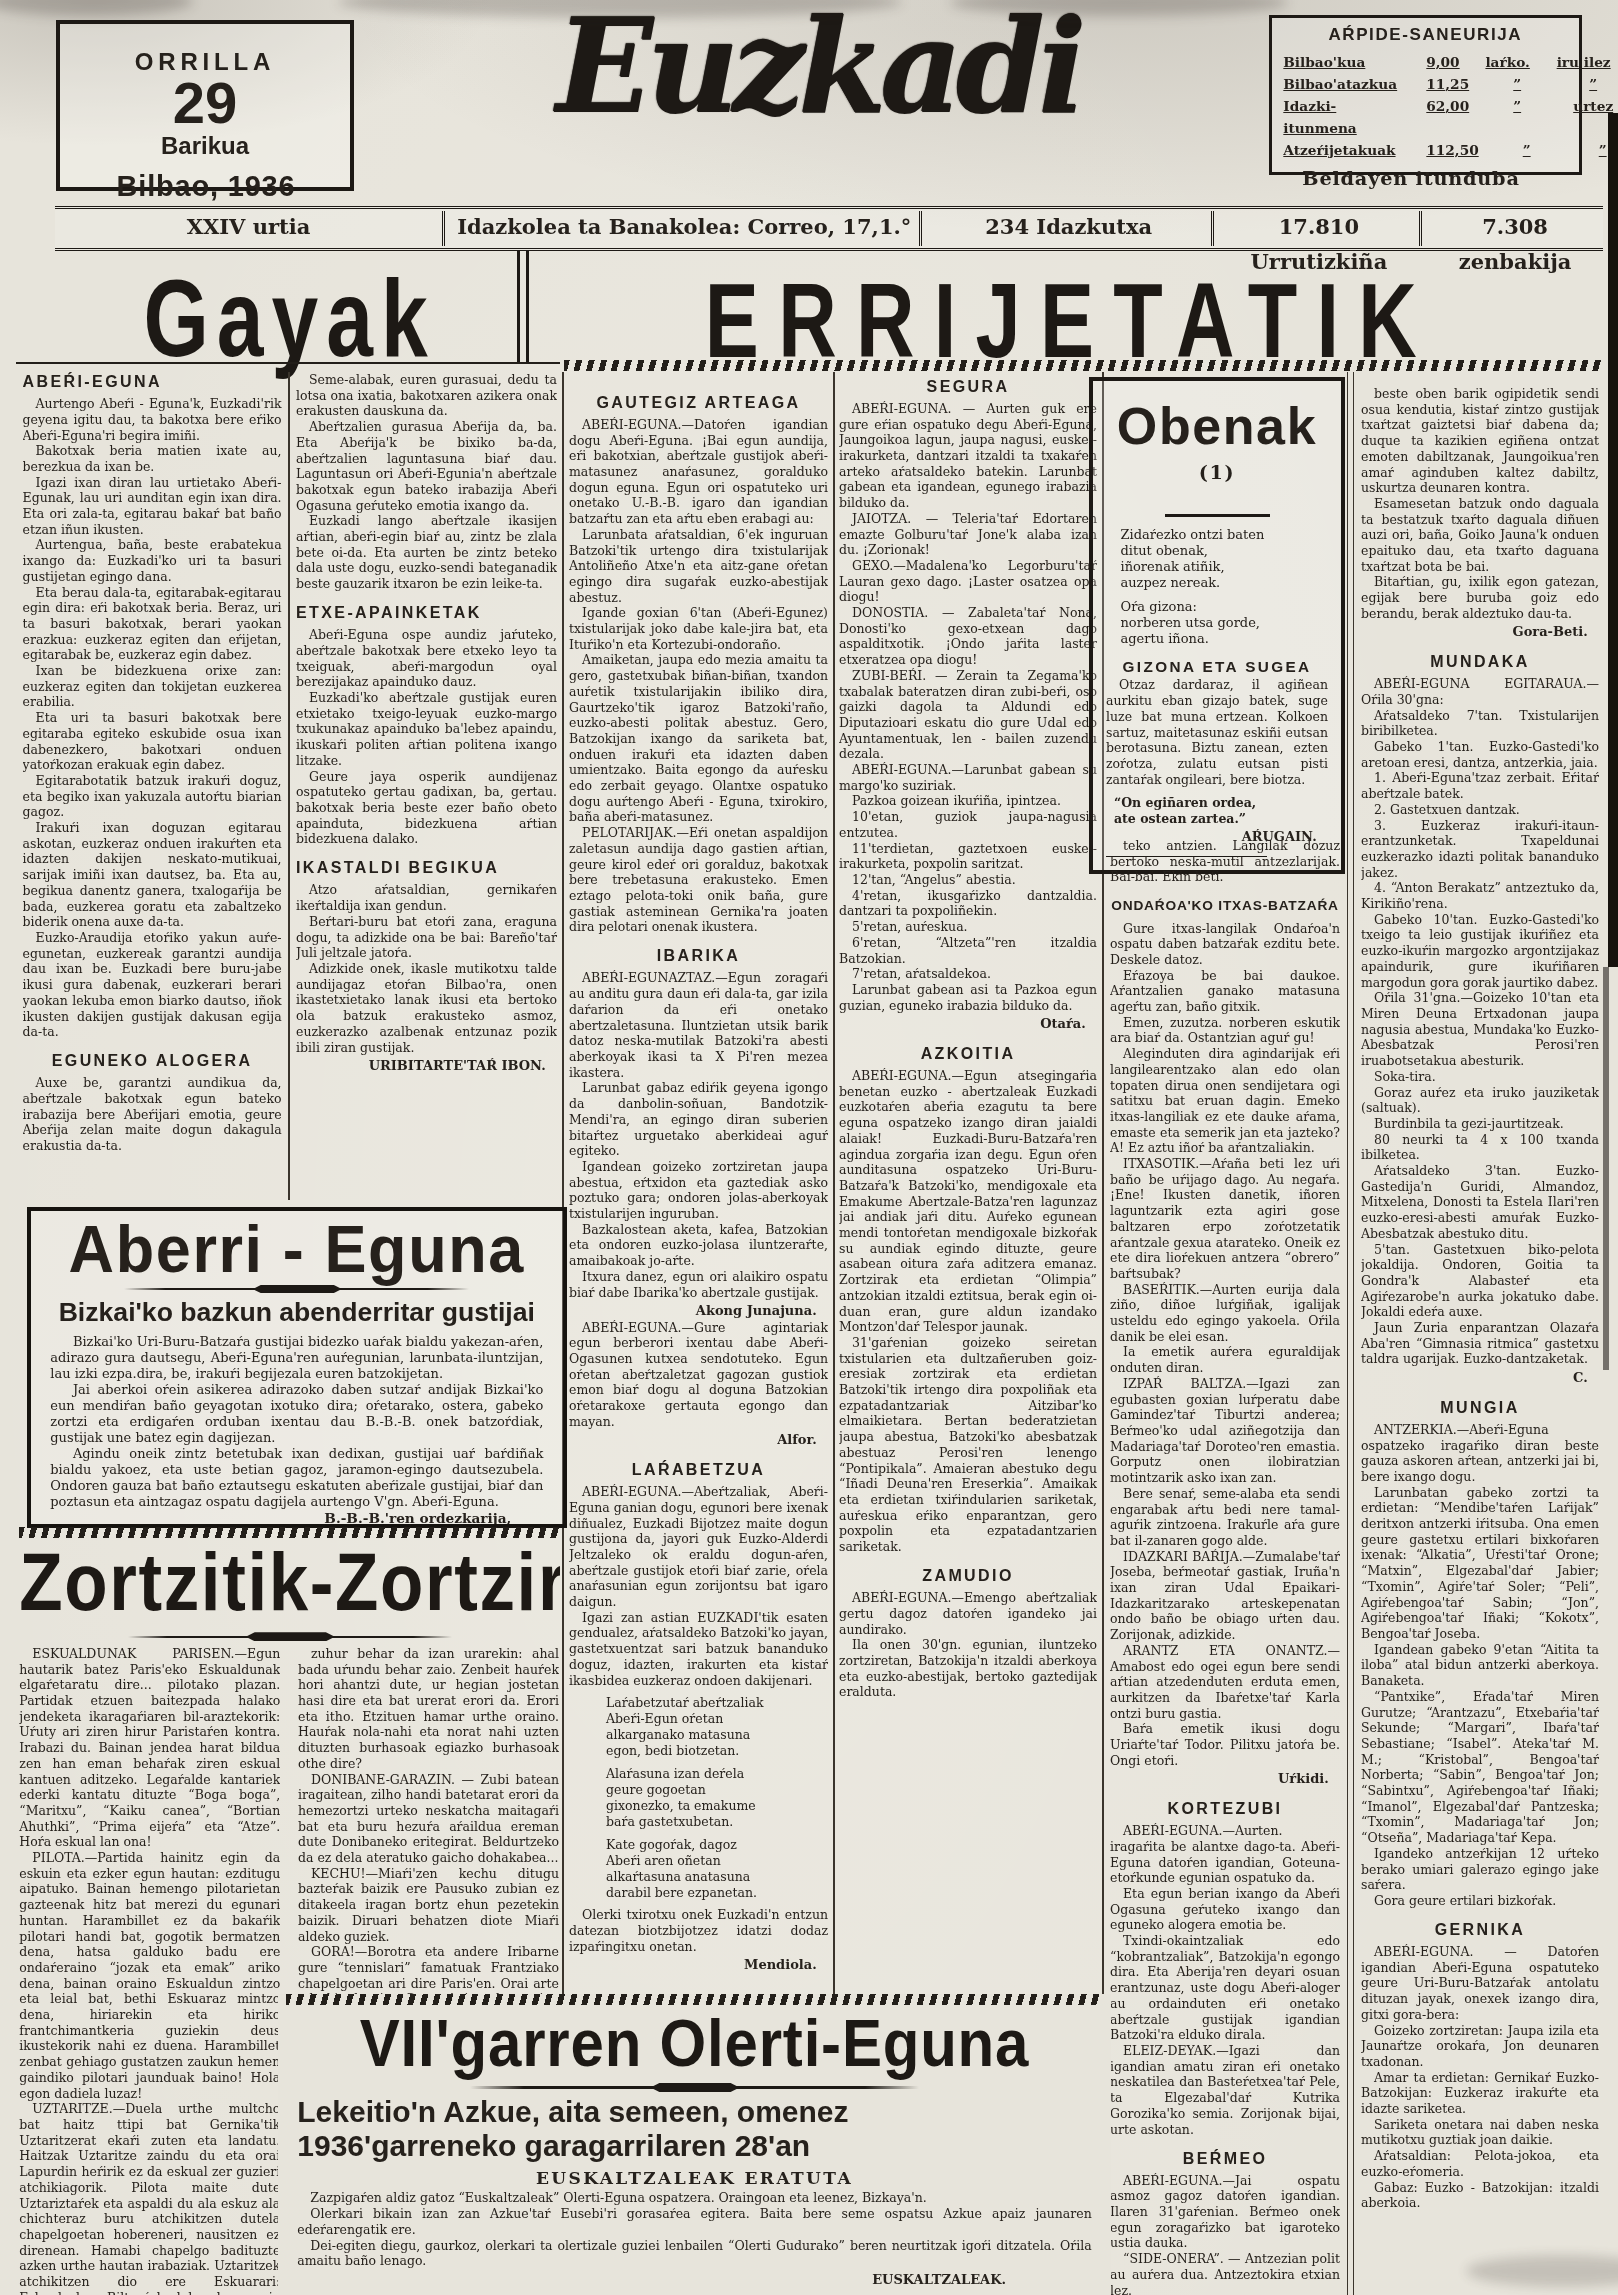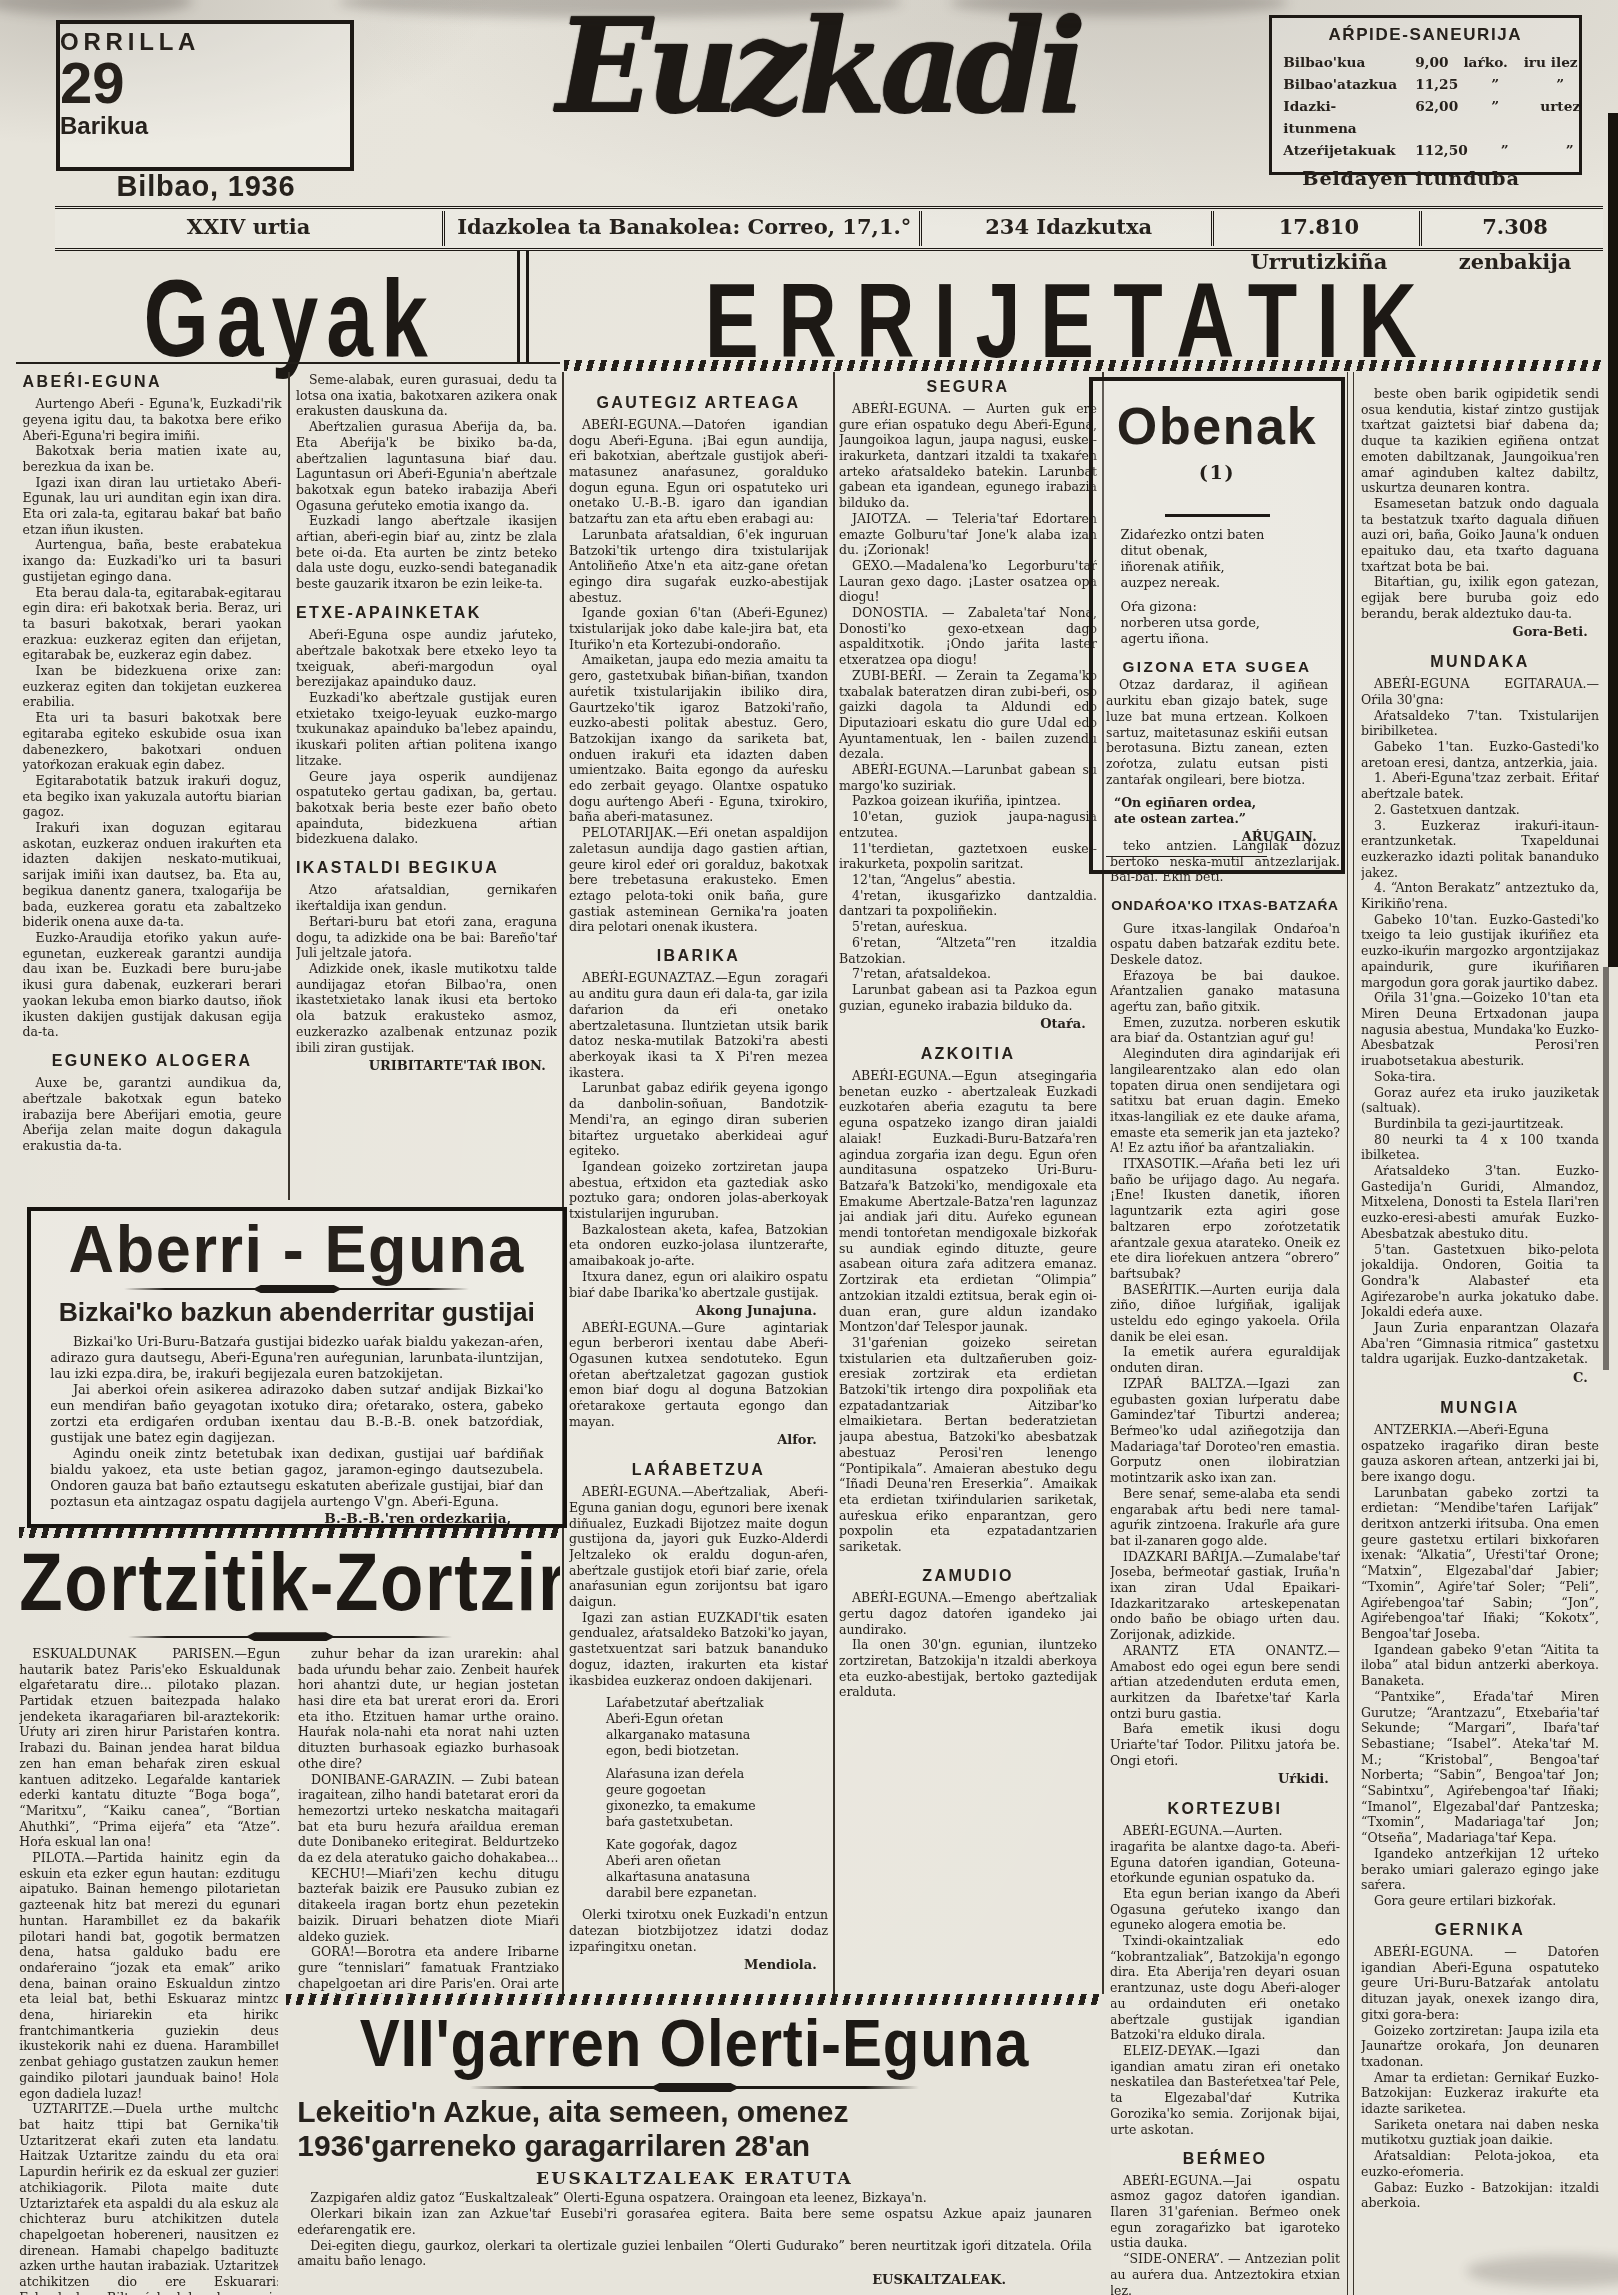--- a/index.html
+++ b/index.html
@@ -8,30 +8,30 @@
       radial-gradient(1128px 338px at 70% 0%, rgba(60,52,44,.14), transparent 70%),
       radial-gradient(564px 209px at 6% 0%, rgba(60,52,44,.18), transparent 70%),
       radial-gradient(967px 1933px at 45% 55%, rgba(255,255,248,.20), transparent 80%),
       #e7e4db;
     color:#26211c;
     font-family:"DejaVu Serif","Liberation Serif",serif;
   }
   .abs{position:absolute;}
   .ink{color:#1d1915;}
   
-  .date-box{border:4px solid #1d1915;padding-top:4px;background:rgba(255,255,253,.25);}
+  .date-box{border:4px solid #1d1915;text-align:center;padding-top:24px;background:rgba(255,255,253,.25);}
   .date-month{font:bold 24px/27px "Liberation Sans",sans-serif;letter-spacing:4.8px;}
   .date-day{font:bold 58px/56px "Liberation Sans",sans-serif;}
   .date-week{font:bold 24px/29px "Liberation Sans",sans-serif;}
   .place-year{font:bold 29px/31px "Liberation Sans",sans-serif;text-align:center;letter-spacing:0.8px;}
   .masthead{font:bold italic 127px/137px "DejaVu Serif",serif;letter-spacing:-6.4px;text-align:center;
     transform:scaleY(1.02);text-shadow:0 0 1.6px #1d1915,0.8px 0.8px 0 #1d1915;}
   .price-box{border:3.2px solid #1d1915;padding:6.4px 11.3px 4.8px;background:rgba(255,255,253,.2);}
   .price-title{font:bold 17px/21px "Liberation Sans",sans-serif;text-align:center;letter-spacing:1.6px;margin-bottom:6.4px;}
-  .price-row{display:grid;grid-template-columns:121px 1fr 52px 56px;font:bold 13.7px/22px "DejaVu Serif",serif;column-gap:11px;}
+  .price-row{display:grid;grid-template-columns:121px 1fr 52px 56px;font:bold 13.7px/22px "DejaVu Serif",serif;column-gap:22px;text-decoration:underline;}
   .price-val{text-align:right;}
   .price-unit,.price-per{text-align:center;}
   .agency{font:bold 19.3px/22.6px "DejaVu Serif",serif;text-align:center;letter-spacing:0.8px;}
   .info-bar{border-top:3.2px double #1d1915;border-bottom:3.2px double #1d1915;display:flex;align-items:stretch;background:rgba(255,255,253,.15);}
   .info-cell{font:bold 21px/35px "DejaVu Serif",serif;text-align:center;flex:0 0 auto;}
   .info-sep{border-left:3.2px double #1d1915;margin:1.6px 0;width:4.8px;}
   .hl-left{font:bold 84px/97px "Liberation Sans",sans-serif;letter-spacing:8px;transform:scaleY(1.3);transform-origin:top;}
   .hl-right{font:bold 81px/97px "Liberation Sans",sans-serif;letter-spacing:19.3px;transform:scaleY(1.3);transform-origin:top;text-align:center;white-space:nowrap;}
   .hl-div{border-left:3.2px solid #1d1915;border-right:3.2px solid #1d1915;width:6.4px;}
   .hatch{background:repeating-linear-gradient(105deg,#231f1a 0 5.6px,transparent 5.6px 12px);height:10.5px;}

